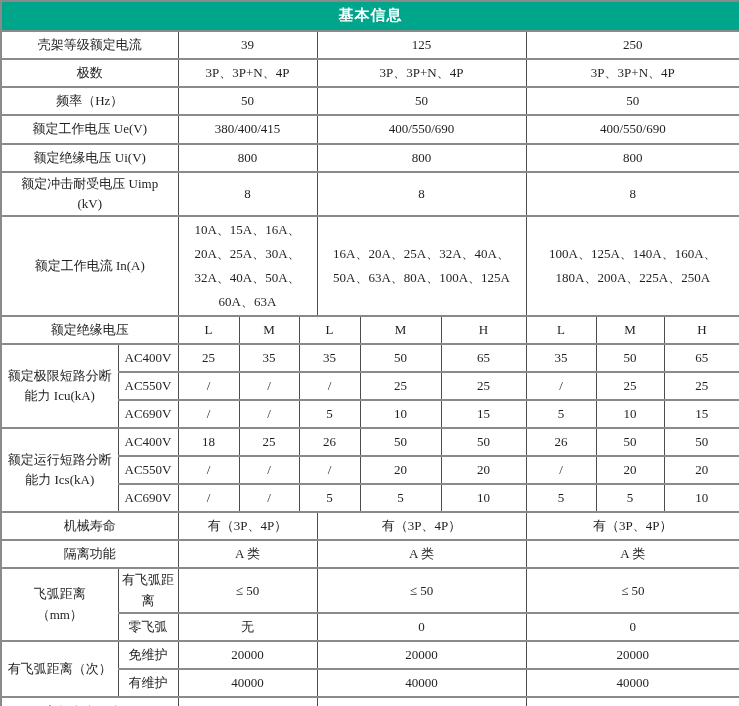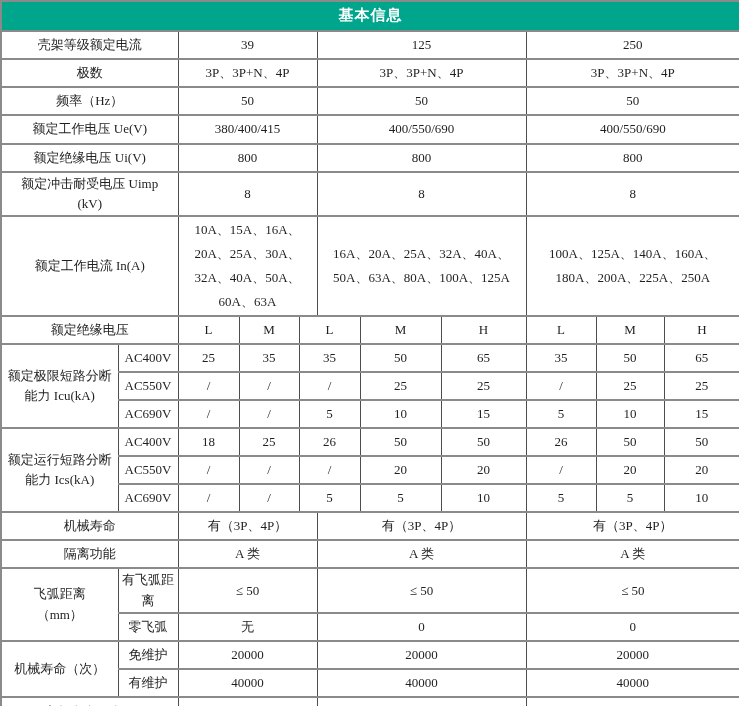--- a/index.html
+++ b/index.html
@@ -199,21 +199,21 @@
     <td colspan="3">≤ 50</td>
   </tr>
   <tr class="h28">
     <td>零飞弧</td>
     <td colspan="3">无</td>
     <td colspan="3">0</td>
     <td colspan="3">0</td>
   </tr>
 
   <tr class="h28">
-    <td class="lbl" rowspan="2">机械寿命（次）</td>
+    <td class="lbl" rowspan="2">有飞弧距离（次）</td>
     <td>免维护</td>
     <td colspan="3">20000</td>
     <td colspan="3">20000</td>
     <td colspan="3">20000</td>
   </tr>
   <tr class="h28">
     <td>有维护</td>
     <td colspan="3">40000</td>
     <td colspan="3">40000</td>
     <td colspan="3">40000</td>

